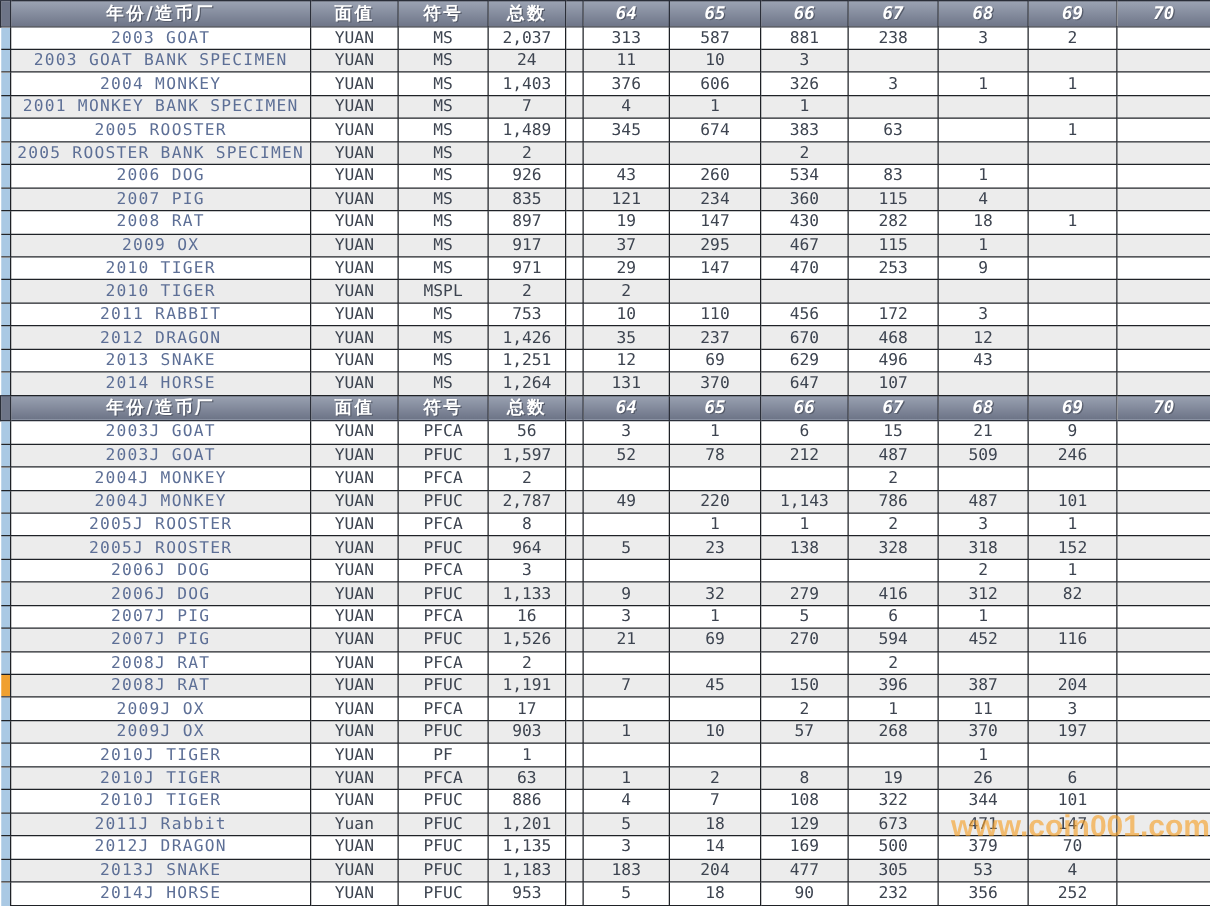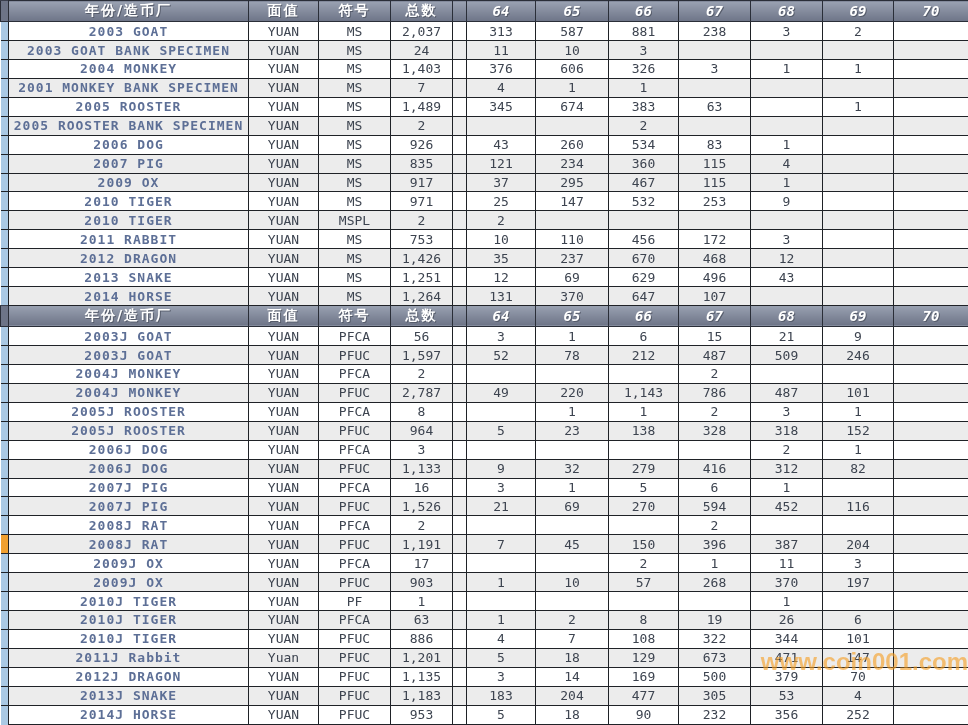--- a/index.html
+++ b/index.html
@@ -4,21 +4,21 @@
 <style>
   html,body{margin:0;padding:0;background:#fff;}
   .page{position:relative;width:968px;height:725px;overflow:hidden;
         font-family:"DejaVu Sans Mono", monospace;}
   table.census{border-collapse:collapse;table-layout:fixed;width:968px;height:725px;}
   td{padding:0;margin:0;overflow:hidden;white-space:nowrap;vertical-align:middle;
      text-align:center;font-size:13px;height:16px;}
   
   td.cell{border:1px solid #1f2227;color:#3d4450;background:#fff;}
   tr.alt td.cell{background:#ececec;}
-  td.label{color:#5d6f96;font-weight:bold;letter-spacing:1px;}
+  td.label{color:#5d6f96;font-weight:normal;letter-spacing:1px;}
   td.val{color:#3d4450;}
   
   td.strip{border:none;border-top:1px solid #1f2227;background:#aac9e4;}
   td.strip.marker{background:#f0a030;}
   td.strip.hdrstrip{background:#6d7487;border-top:1px solid #3a3f4d;}
   
   tr.hdr td{background:linear-gradient(#9aa2b2,#6d7487);color:#ffffff;font-weight:bold;
             border:1px solid #2a2e38;text-shadow:1px 1px 0 #565c6b;font-size:14px;}
   tr.hdr td.gradehdr{border-left:1px solid #e8eaee;font-family:"DejaVu Sans Mono",monospace;font-style:italic;}
   tr.hdr td.cn{font-family:"DejaVu Sans",sans-serif;letter-spacing:2px;}
@@ -177,20 +177,35 @@
           <td class="cell val">835</td>
           <td class="cell"></td>
           <td class="cell val">121</td>
           <td class="cell val">234</td>
           <td class="cell val">360</td>
           <td class="cell val">115</td>
           <td class="cell val">4</td>
           <td class="cell val"></td>
           <td class="cell val"></td>
         </tr>
+        <tr class="">
+          <td class="strip"></td>
+          <td class="cell label">2008 RAT</td>
+          <td class="cell val">YUAN</td>
+          <td class="cell val">MS</td>
+          <td class="cell val">897</td>
+          <td class="cell"></td>
+          <td class="cell val">19</td>
+          <td class="cell val">147</td>
+          <td class="cell val">430</td>
+          <td class="cell val">282</td>
+          <td class="cell val">18</td>
+          <td class="cell val">1</td>
+          <td class="cell val"></td>
+        </tr>
         <tr class="alt">
           <td class="strip"></td>
           <td class="cell label">2009 OX</td>
           <td class="cell val">YUAN</td>
           <td class="cell val">MS</td>
           <td class="cell val">917</td>
           <td class="cell"></td>
           <td class="cell val">37</td>
           <td class="cell val">295</td>
           <td class="cell val">467</td>
@@ -199,23 +214,23 @@
           <td class="cell val"></td>
           <td class="cell val"></td>
         </tr>
         <tr class="">
           <td class="strip"></td>
           <td class="cell label">2010 TIGER</td>
           <td class="cell val">YUAN</td>
           <td class="cell val">MS</td>
           <td class="cell val">971</td>
           <td class="cell"></td>
-          <td class="cell val">25</td>
+          <td class="cell val">29</td>
           <td class="cell val">147</td>
-          <td class="cell val">532</td>
+          <td class="cell val">470</td>
           <td class="cell val">253</td>
           <td class="cell val">9</td>
           <td class="cell val"></td>
           <td class="cell val"></td>
         </tr>
         <tr class="alt">
           <td class="strip"></td>
           <td class="cell label">2010 TIGER</td>
           <td class="cell val">YUAN</td>
           <td class="cell val">MSPL</td>

